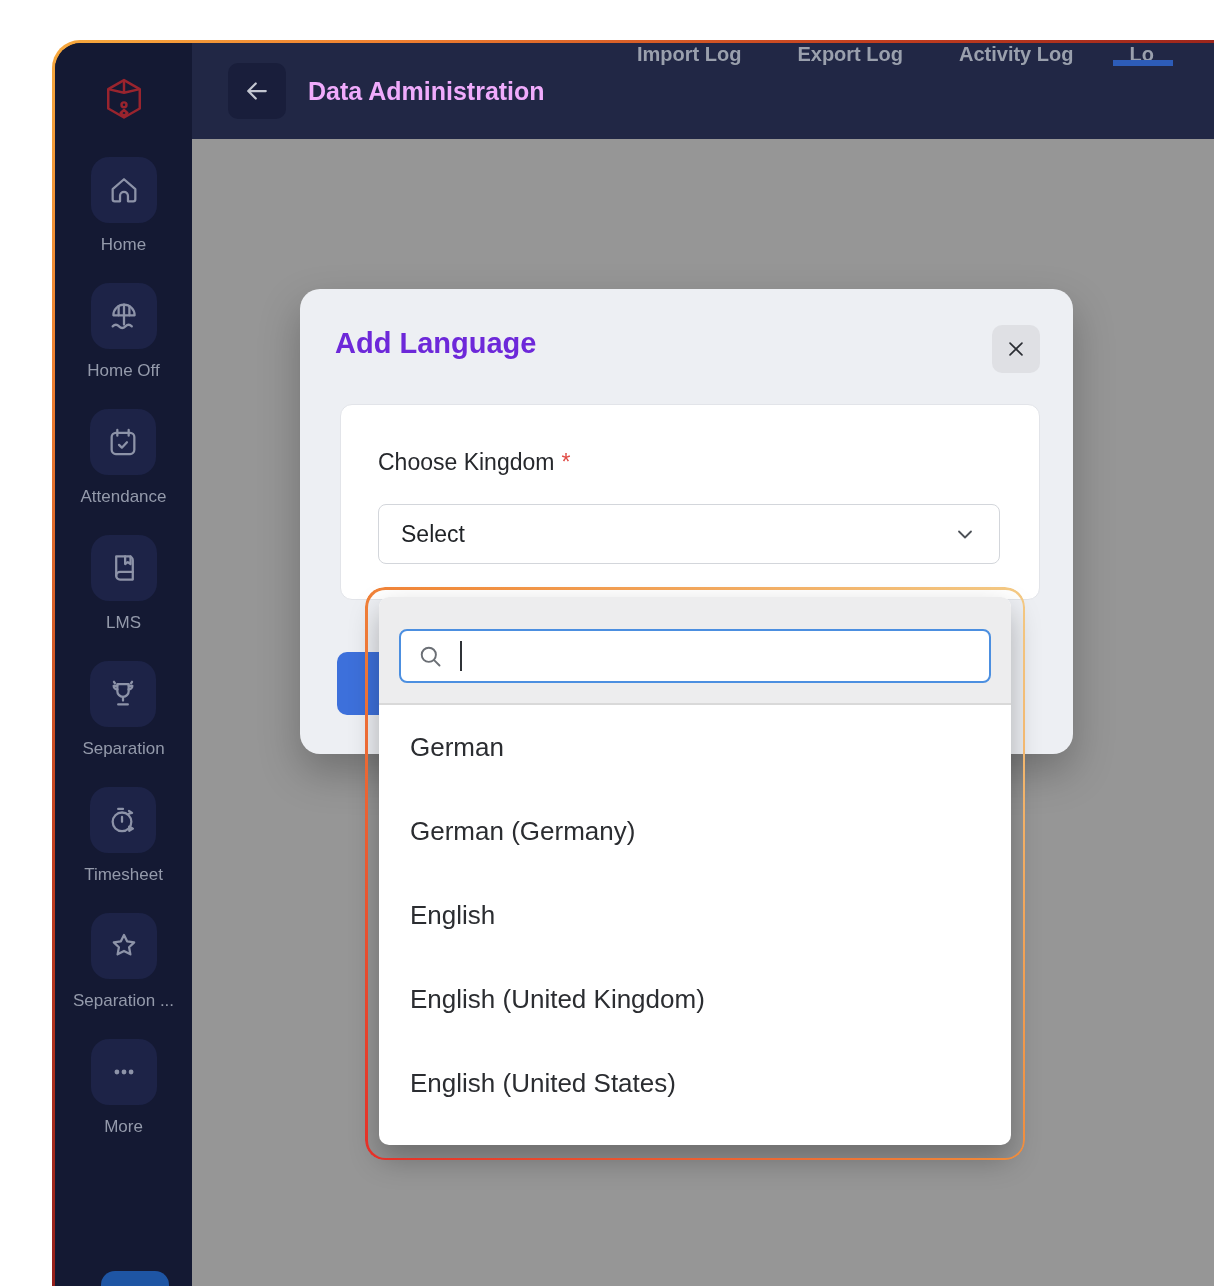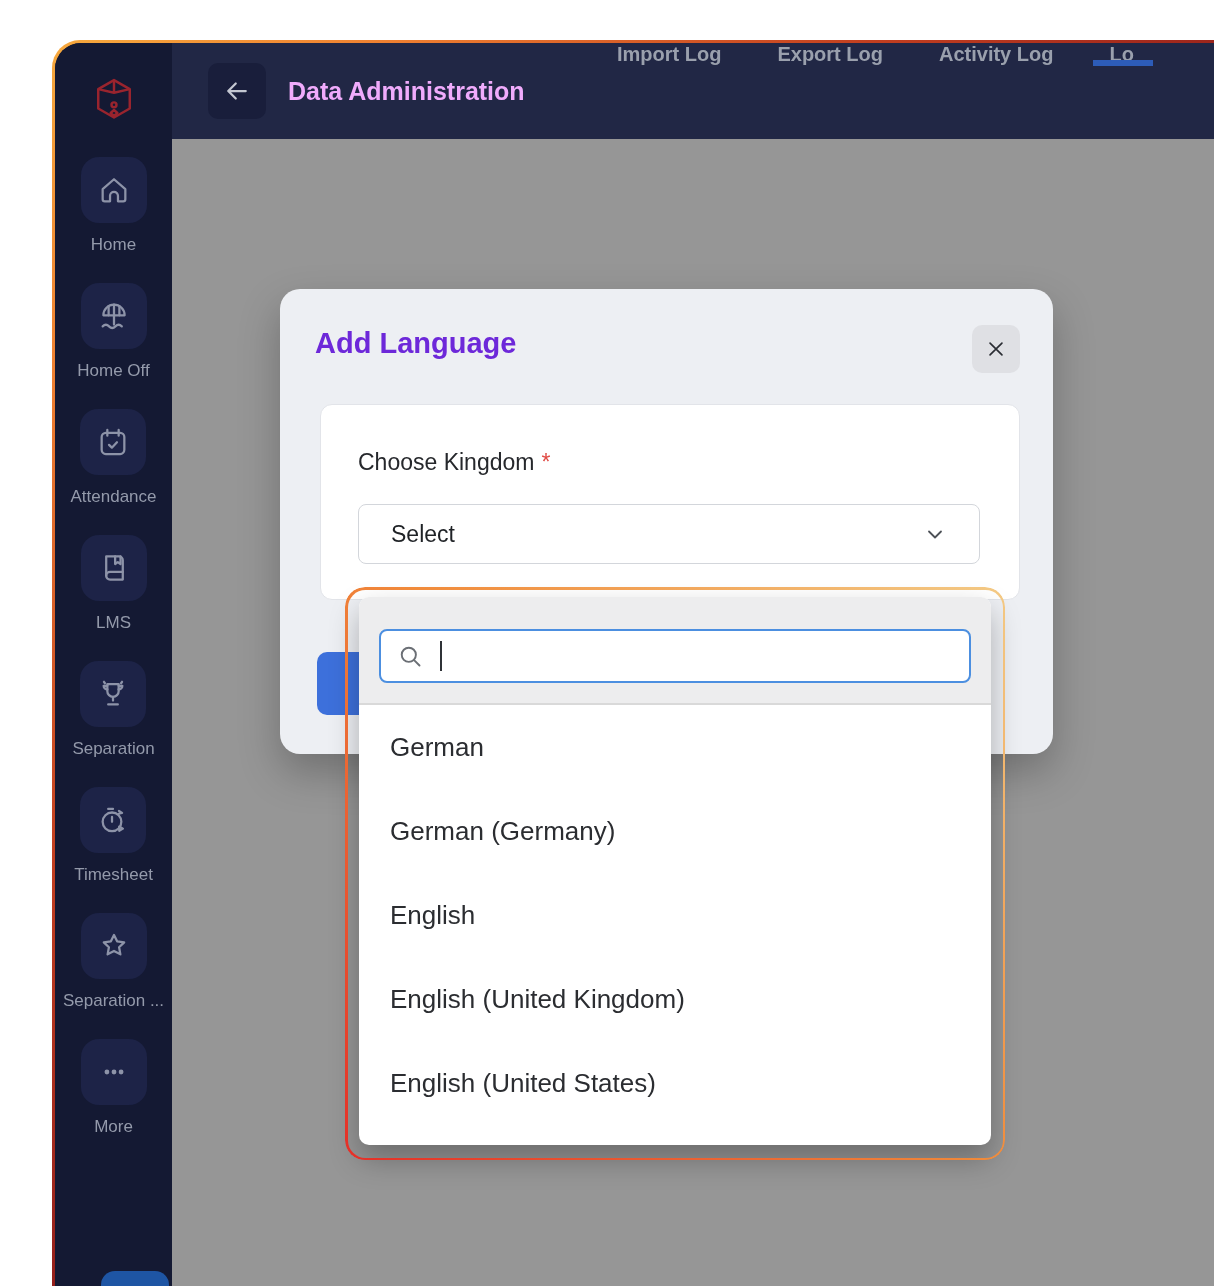--- a/index.html
+++ b/index.html
@@ -7,21 +7,21 @@
     font-family:"Liberation Sans", sans-serif; }
 
   
   .frame { position:absolute; left:52px; top:40px; width:1162px; height:1246px;
     border-radius:28px 0 0 0; padding:3px 0 0 3px;
     background:linear-gradient(135deg,#f6a93e 0%,#ef8031 14%,#c23f20 34%,#8c1a1a 55%,#6e1520 82%); }
   .app { width:100%; height:100%; border-radius:26px 0 0 0; overflow:hidden;
     display:flex; background:#141933; }
 
   
-  .sidebar { width:117px; flex:none; background:#141933; position:relative;
+  .sidebar { width:137px; flex:none; background:#141933; position:relative;
     display:flex; flex-direction:column; align-items:center; }
   .logo { margin-top:28px; height:56px; display:flex; align-items:center; color:#99242e; }
   .side-nav { margin-top:30px; display:flex; flex-direction:column; align-items:center; }
   .side-item { display:flex; flex-direction:column; align-items:center; margin-bottom:28px; cursor:pointer; }
   .side-icon-box { width:66px; height:66px; border-radius:18px; background:#1d2347;
     display:flex; align-items:center; justify-content:center; color:#8d93a8; }
   .side-label { margin-top:12px; font-size:17px; color:#949aab; }
   .bottom-pill { position:absolute; bottom:0; left:46px; width:68px; height:15px;
     background:#1e55a4; border-radius:14px 14px 0 0; }
 
@@ -47,21 +47,21 @@
   .modal-title { position:absolute; left:35px; top:38px; font-size:29px; font-weight:bold; color:#6d28d9; }
   .modal-close { position:absolute; right:33px; top:36px; width:48px; height:48px;
     border-radius:10px; background:#dfe0e4; color:#2a2d33;
     display:flex; align-items:center; justify-content:center; cursor:pointer; }
   .card { position:absolute; left:40px; top:115px; width:700px; height:196px;
     background:#ffffff; border:1px solid #e2e4e9; border-radius:12px; }
   .field-label { position:absolute; left:37px; top:44px; font-size:23px; color:#26282c; }
   .req { color:#e04b45; margin-left:7px; }
   .select { position:absolute; left:37px; top:99px; width:622px; height:60px;
     background:#fff; border:1px solid #d3d6db; border-radius:8px;
-    display:flex; align-items:center; padding:0 32px; cursor:pointer;gap:42px; }
+    display:flex; align-items:center; padding:0 22px; cursor:pointer;gap:42px; }
   .select-value { flex:1; font-size:23px; color:#1f2226; }
   .select .chev { color:#4d5157; display:flex; }
   .save-btn { position:absolute; left:37px; top:363px; width:130px; height:63px;
     border-radius:10px; background:#3d70db; border:none; cursor:pointer; }
 
   
   .dropdown-wrap { position:absolute; left:173px; top:448px; width:660px; height:573px; }
   .dropdown-border { position:absolute; inset:0; border-radius:20px; padding:2.5px;
     background:linear-gradient(45deg,#e52f28 0%,#f08a3a 52%,#f3c984 100%);
     -webkit-mask:linear-gradient(#fff 0 0) content-box,linear-gradient(#fff 0 0);

